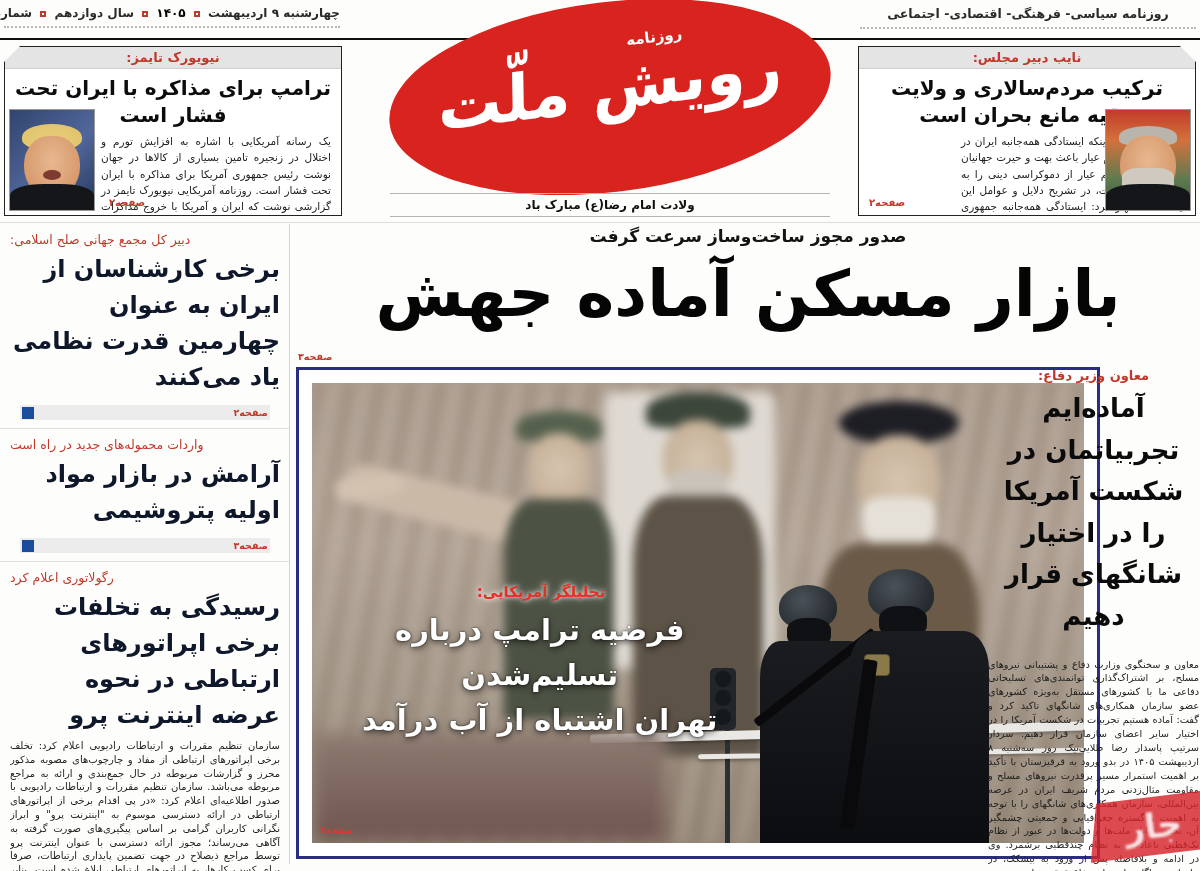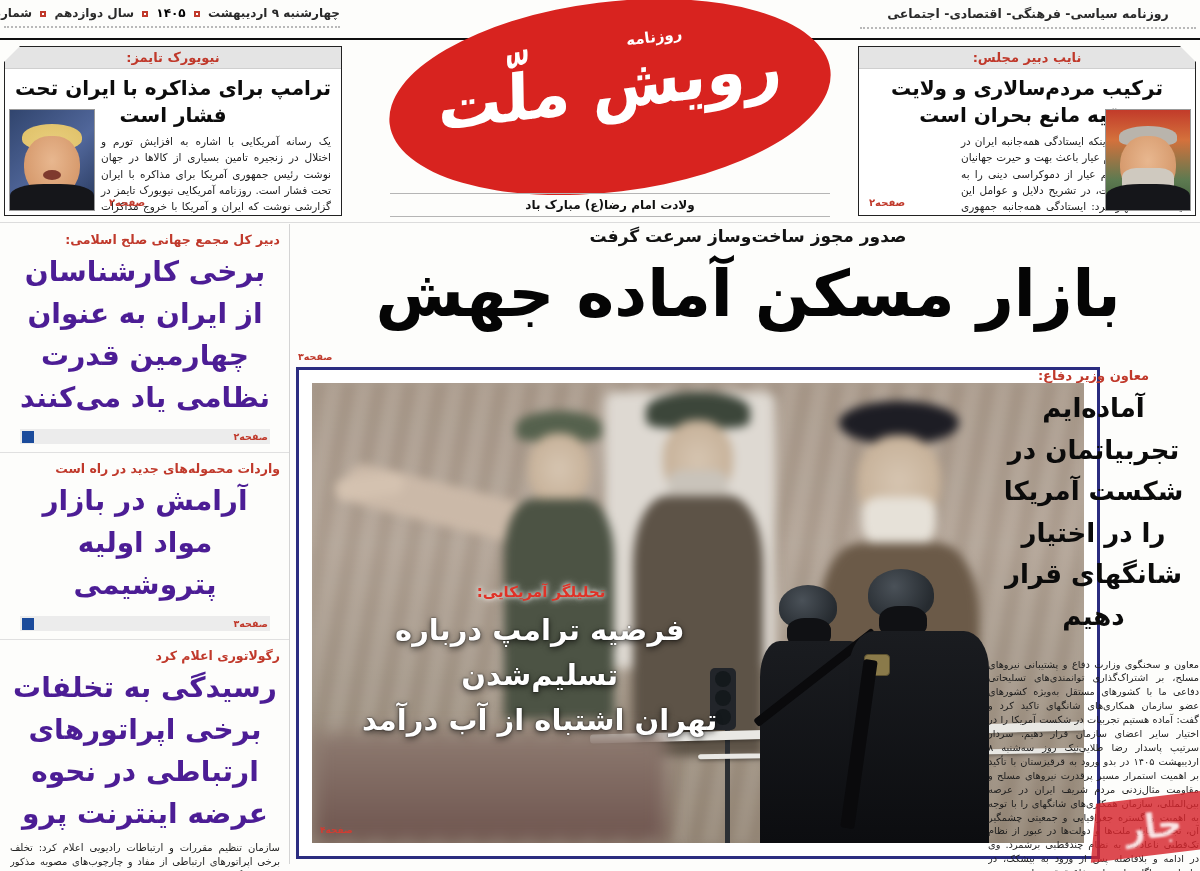--- a/index.html
+++ b/index.html
@@ -61,22 +61,22 @@
   .lead { position:absolute; left:296px; top:226px; width:904px; text-align:center; }
   .lead .kicker { font-size:17px; font-weight:bold; color:#141414; margin-bottom:8px; }
   .lead h1 { font-size:64px; font-weight:bold; color:#050505; letter-spacing:-1px; line-height:1.25; }
   .lead-pageref { position:absolute; left:298px; top:351px; font-size:9.5px; color:#c0392b; font-weight:bold; }
 
   
   .left-col { position:absolute; left:0; top:224px; width:290px; height:646px; border-left:none; }
   .left-col::after { content:""; position:absolute; top:0; left:289px; width:1px; height:640px; background:#d4d4d4; }
   .article { padding:8px 10px 0; }
   .article + .article { border-top:1px solid #e0e0e0; }
-  .article .kicker { text-align:right; color:#c0392b; font-weight:bold; font-size:12.5px; margin-bottom:4px; }
-  .article h3 { text-align:center; font-size:28px; line-height:1.5; color:#4c1d95; }
+  .article .kicker { text-align:left; color:#c0392b; font-weight:normal; font-size:12.5px; margin-bottom:4px; }
+  .article h3 { text-align:right; font-size:24px; line-height:1.5; color:#0f172a; }
   .article .body { font-size:10px; line-height:1.38; color:#222; text-align:justify; text-align-last:right; margin-top:6px; height:188px; overflow:hidden; }
   .pagebar { display:flex; align-items:center; justify-content:space-between; flex-direction:row-reverse;
              background:#ececec; height:15px; margin:10px 10px 8px; padding:0 2px; }
   .pagebar .txt { color:#c0392b; font-size:9.5px; font-weight:bold; }
   .pagebar .bluesq { width:12px; height:12px; background:#1b4b9b; }
 
   
   .photo-box { position:absolute; left:296px; top:367px; width:804px; height:492px;
                border:3px solid #2b2d80; background:#fff; padding:13px; }
   .photo { position:relative; width:100%; height:100%; overflow:hidden;

